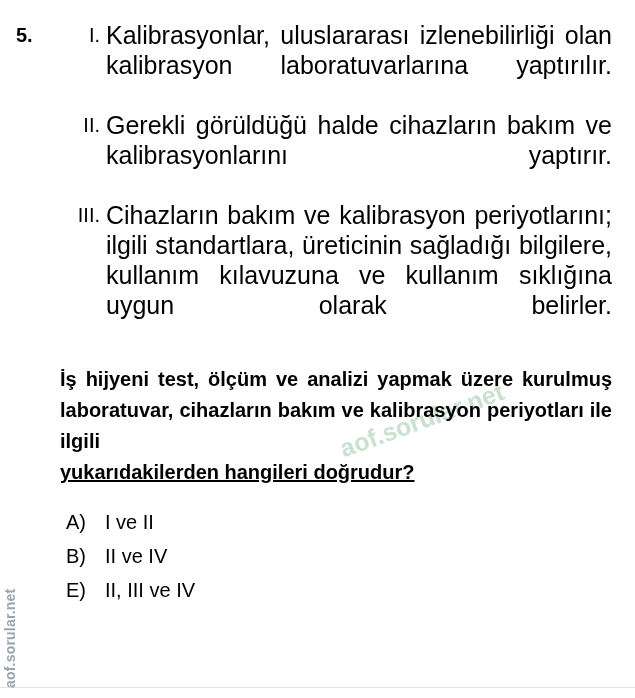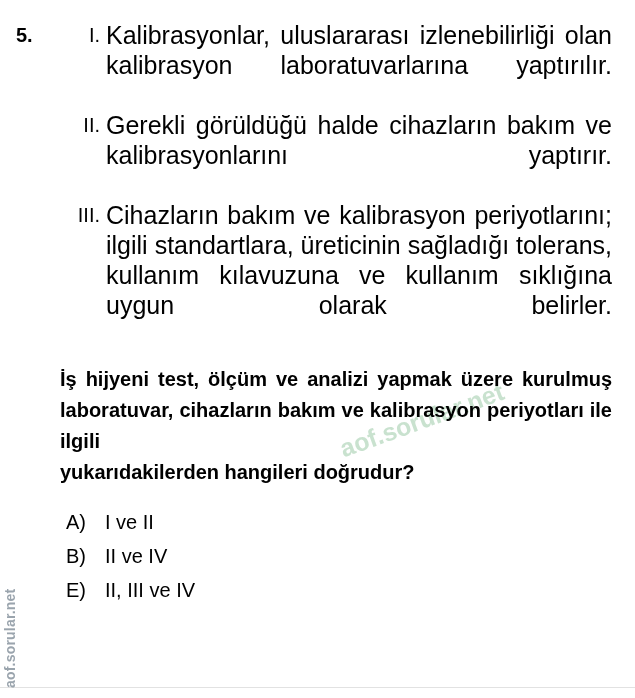--- a/index.html
+++ b/index.html
@@ -113,20 +113,21 @@
     width: 552px;
     font-size: 20px;
     font-weight: 700;
     line-height: 31px;
     text-align: justify;
     text-justify: inter-word;
     z-index: 2;
   }
   .stem .last {
     text-align: left;
+    text-decoration: underline;
   }
 
   
   .options {
     position: absolute;
     left: 66px;
     top: 505px;
     width: 500px;
     z-index: 2;
   }
@@ -174,21 +175,21 @@
       <div class="roman-text">Kalibrasyonlar, uluslararası izlenebilirliği olan kalibrasyon laboratuvarlarına yaptırılır.</div>
     </div>
 
     <div class="roman-item">
       <span class="roman-marker">II.</span>
       <div class="roman-text">Gerekli görüldüğü halde cihazların bakım ve kalibrasyonlarını yaptırır.</div>
     </div>
 
     <div class="roman-item">
       <span class="roman-marker">III.</span>
-      <div class="roman-text">Cihazların bakım ve kalibrasyon periyotlarını; ilgili standartlara, üreticinin sağladığı tolerans, kullanım kılavuzuna ve kullanım sıklığına uygun olarak belirler.</div>
+      <div class="roman-text">Cihazların bakım ve kalibrasyon periyotlarını; ilgili standartlara, üreticinin sağladığı bilgilere, kullanım kılavuzuna ve kullanım sıklığına uygun olarak belirler.</div>
     </div>
 
 
   </div>
 
   <div class="stem">
     <span>İş hijyeni test, ölçüm ve analizi yapmak üzere kurulmuş laboratuvar, cihazların bakım ve kalibrasyon periyotları ile ilgili</span>
     <div class="last">yukarıdakilerden hangileri doğrudur?</div>
   </div>
 

